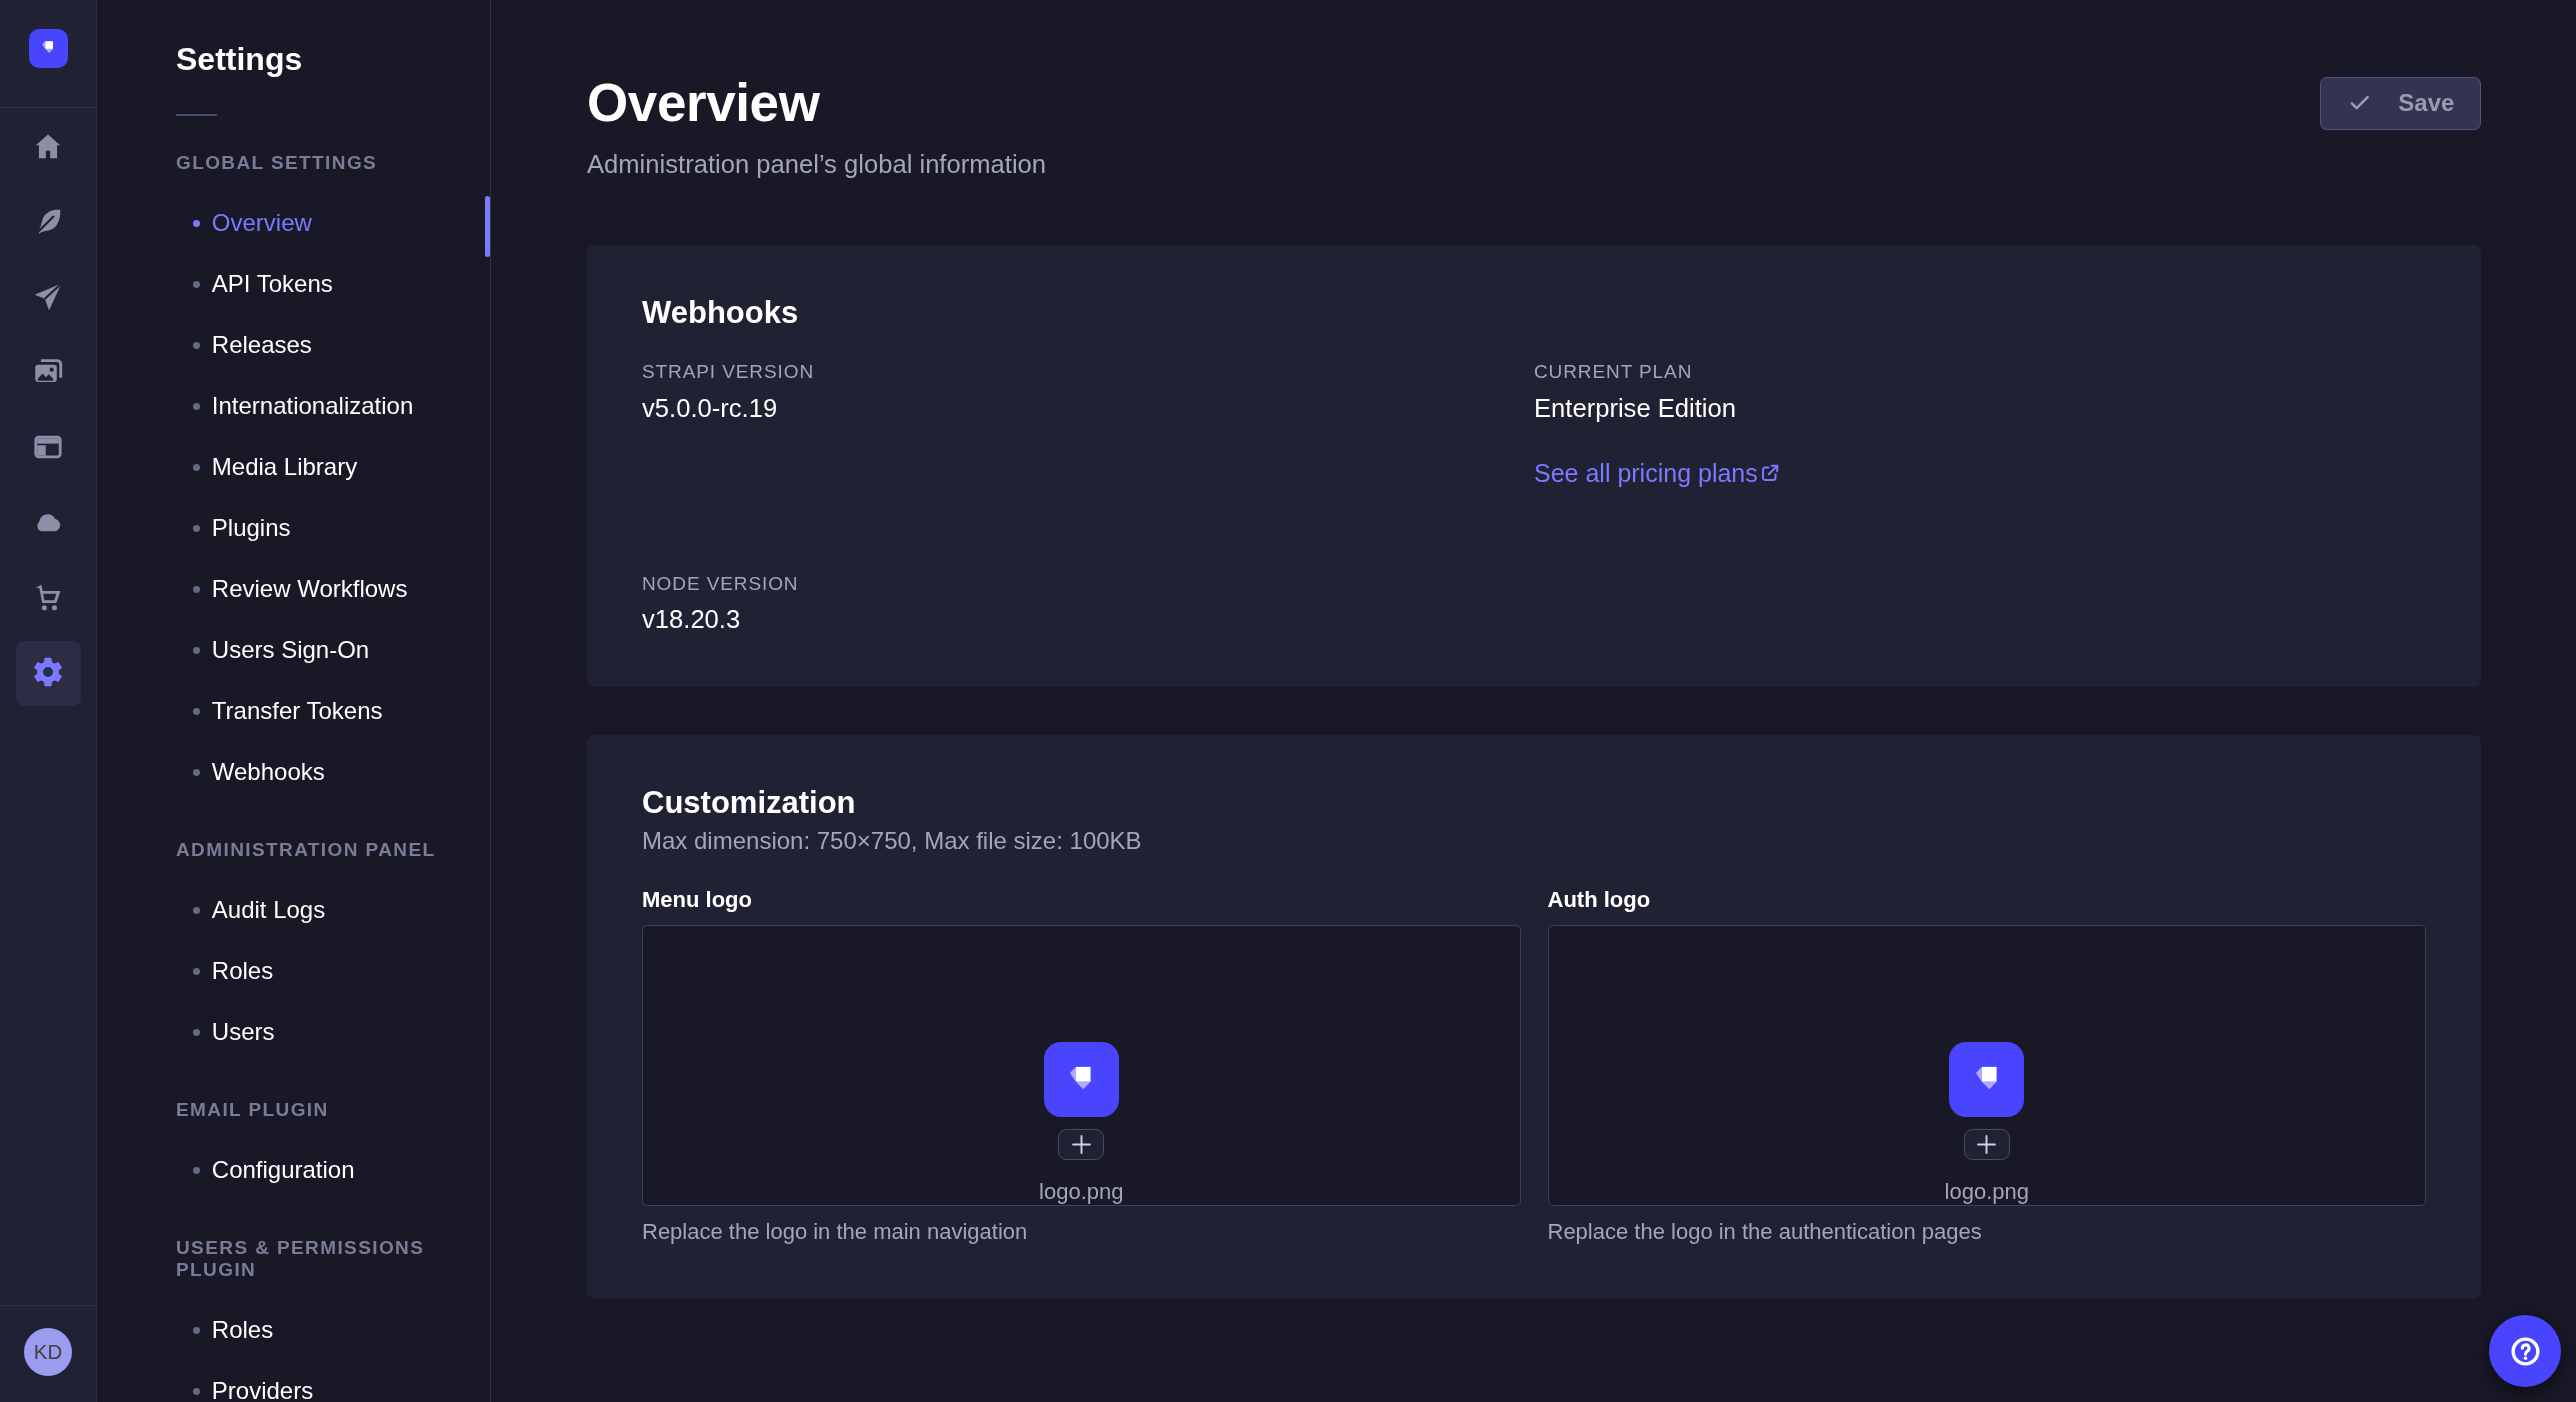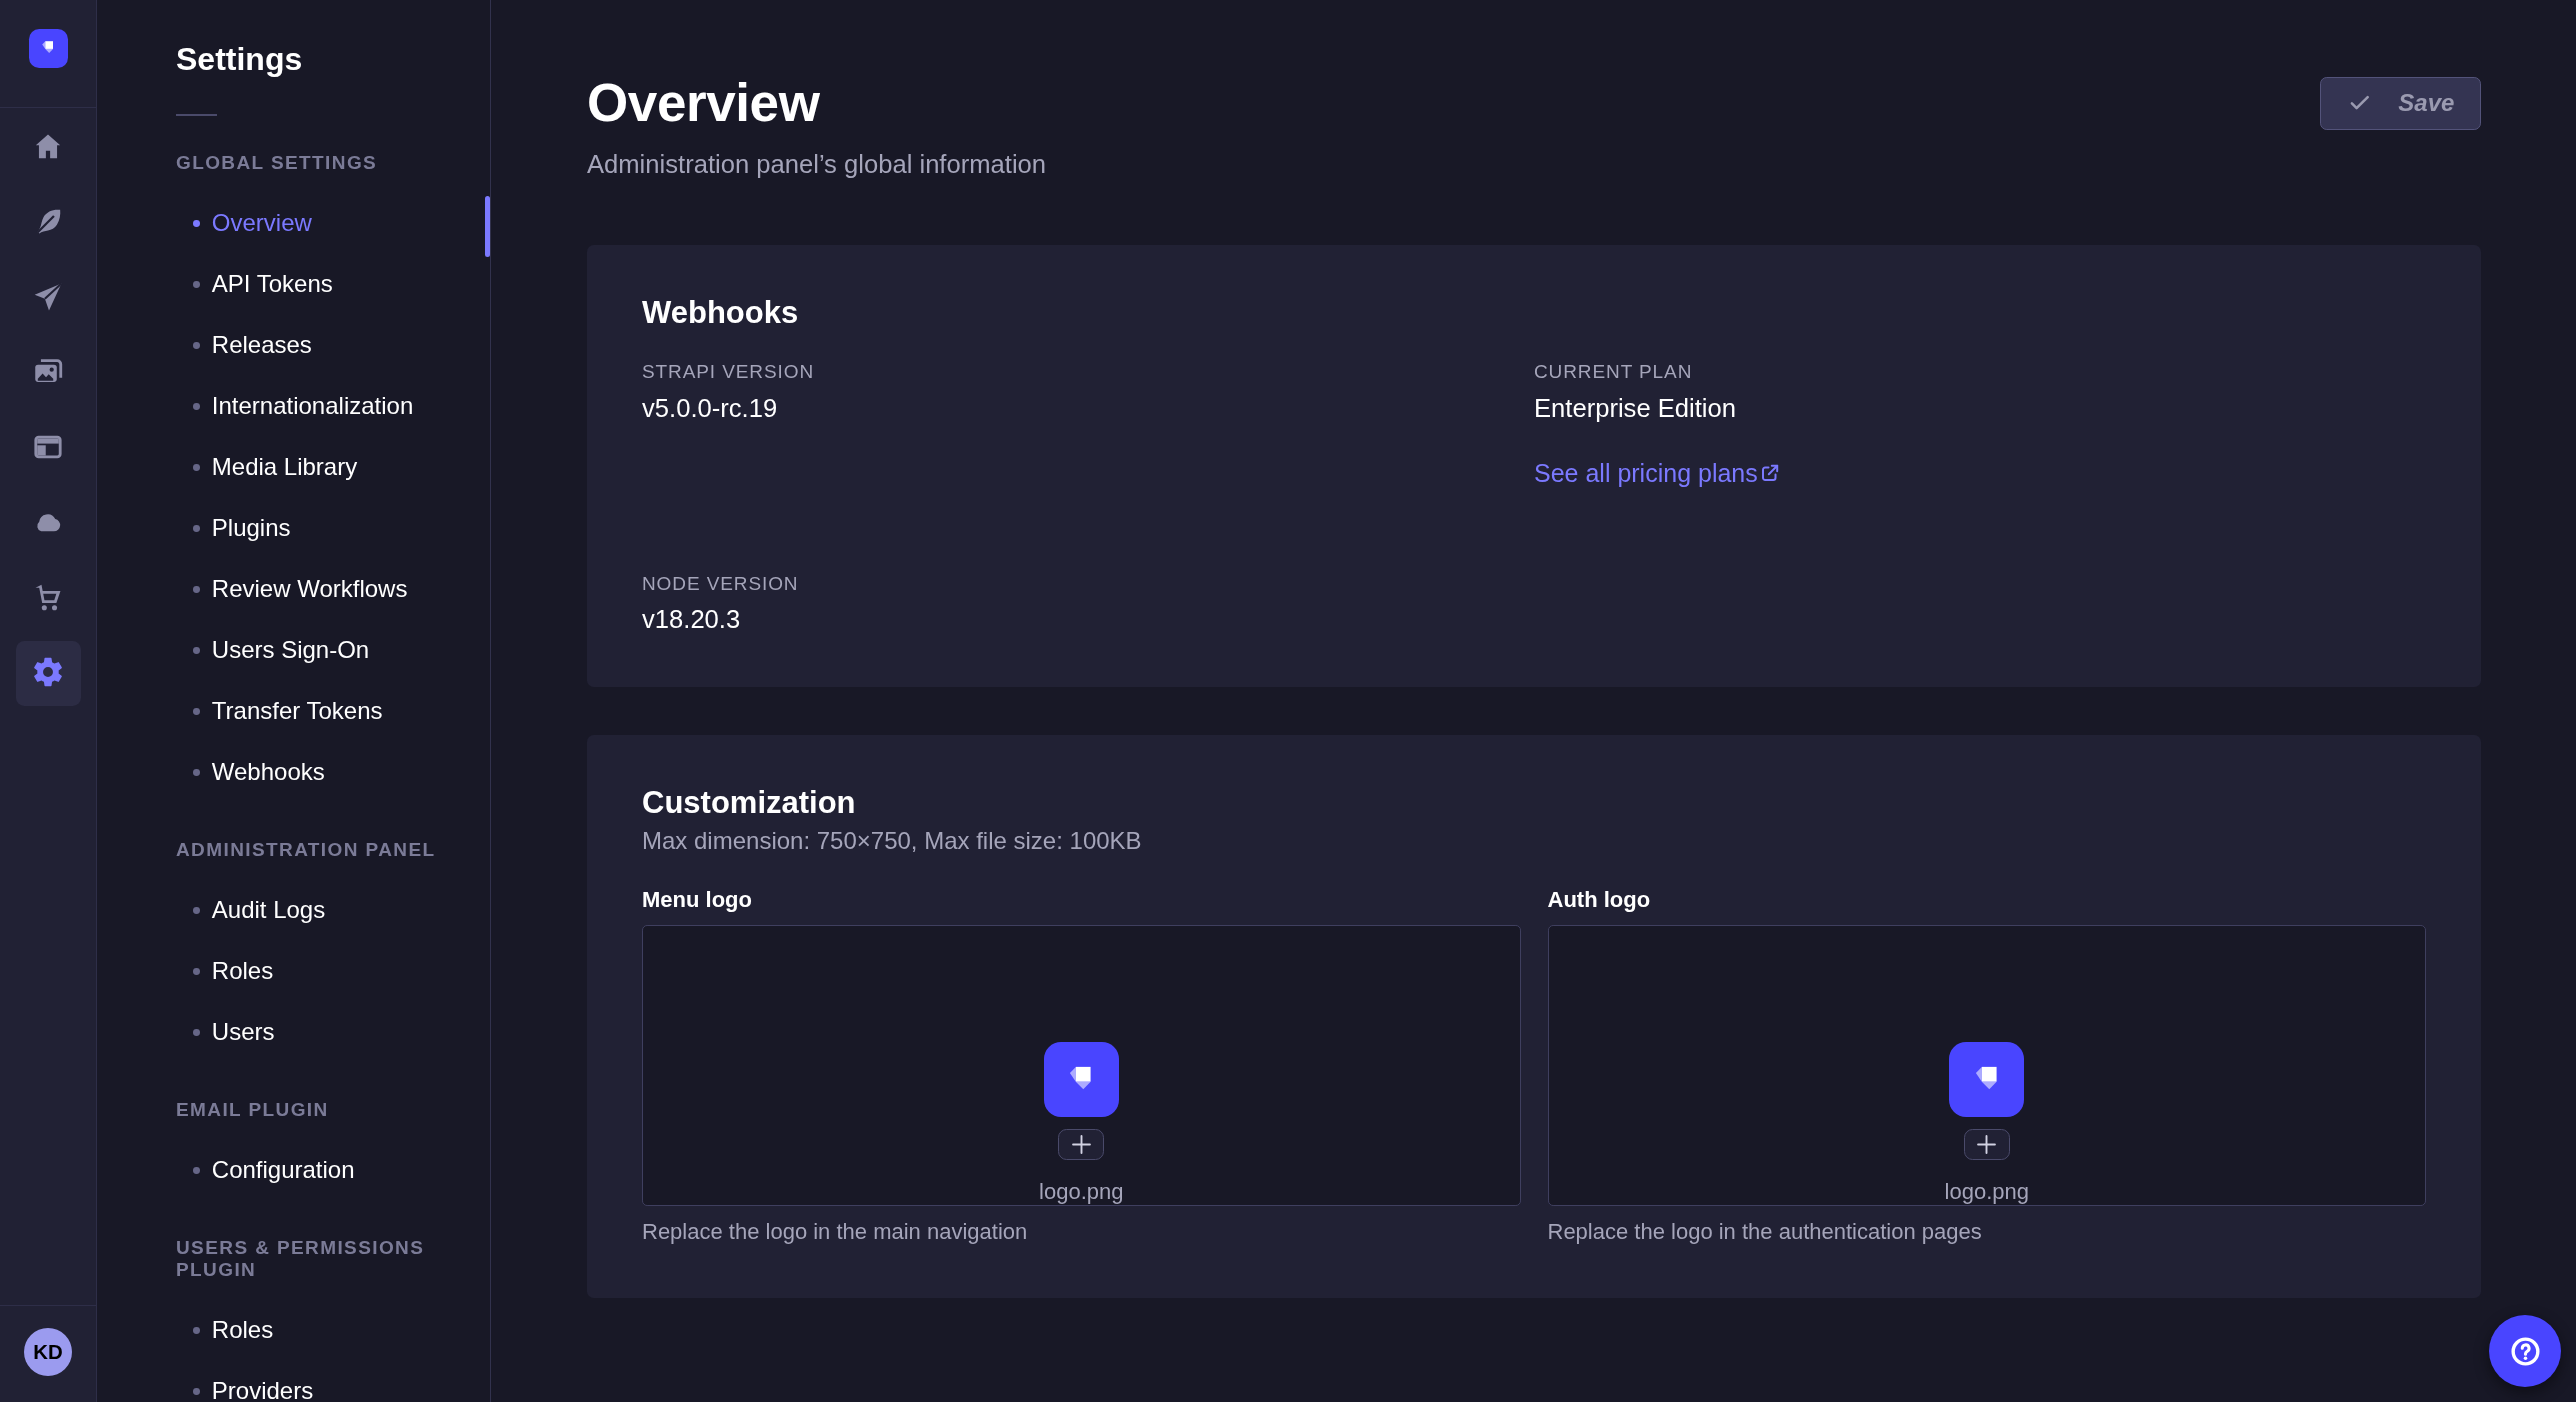--- a/index.html
+++ b/index.html
@@ -14,22 +14,22 @@
   .rail-logo{margin-top:29px;width:39px;height:39px;border-radius:10.2px;background:#4945ff;
              display:flex;align-items:center;justify-content:center;cursor:pointer;}
   .rail-divider{margin-top:39px;width:100%;height:0.9px;background:#2e2e48;}
   .rail-icons{display:flex;flex-direction:column;align-items:center;width:100%;margin-top:3.4px;}
   .rail-btn{width:97px;height:75px;display:flex;align-items:center;justify-content:center;cursor:pointer;}
   .rail-btn svg{width:34px;height:34px;}
   .pill{width:65px;height:65px;border-radius:8.5px;background:#2c2c44;
         display:flex;align-items:center;justify-content:center;}
   .rail-bottom{margin-top:auto;width:100%;display:flex;flex-direction:column;align-items:center;
                border-top:0.9px solid #2e2e48;padding:22px 0 25.6px;}
-  .avatar{width:48px;height:48px;border-radius:50%;background:#9b9bef;color:#000000;
-          font-size:20.4px;font-weight:700;display:flex;align-items:center;justify-content:center;cursor:pointer;}
+  .avatar{width:48px;height:48px;border-radius:50%;background:#9b9bef;color:#404040;
+          font-size:20.4px;font-weight:400;display:flex;align-items:center;justify-content:center;cursor:pointer;}
 
   
   .subnav{position:absolute;left:98px;top:0;bottom:0;width:393px;background:#181826;
           border-right:0.9px solid #32324d;overflow:hidden;}
   .subnav-inner{padding:41px 0 0 46px;margin-left:32px;}
   .subnav-title{font-size:32px;font-weight:700;line-height:37px;}
   .title-divider{margin-top:36px;width:41px;height:1.7px;background:#4a4a6a;}
   .section-header{margin-top:36px;font-size:19px;font-weight:700;letter-spacing:1.4px;
                   color:#7b7b97;line-height:22px;}
   .items{margin-top:19px;}
@@ -42,21 +42,21 @@
                 border-radius:2.6px;background:#7b79ff;}
 
   
   .main{position:absolute;left:492px;top:0;right:0;bottom:0;background:#181826;
         padding:0 95px 0 95px;}
   .header-row{display:flex;justify-content:space-between;align-items:flex-start;padding-top:75px;}
   .page-title{font-size:53px;font-weight:700;line-height:55px;letter-spacing:-0.4px;}
   .page-subtitle{margin-top:20.4px;font-size:25.6px;color:#a5a5ba;}
   .save-btn{display:flex;align-items:center;gap:26px;height:53px;padding:0 25.6px;margin-top:1.7px;
             background:#343452;border:0.9px solid #53537a;border-radius:6.8px;
-            color:#9a9ab0;font-size:24px;font-weight:700;cursor:default;font-style:italic;}
+            color:#9a9ab0;font-size:24px;font-weight:700;cursor:default;}
 
   .card{margin-top:66px;background:#212134;border-radius:6.8px;padding:51px 55px 53px;}
   .card-title{font-size:31px;font-weight:600;line-height:34px;}
   .card-subtitle{margin-top:6.8px;font-size:24px;color:#a5a5ba;}
 
   .details-grid{display:grid;grid-template-columns:1fr 1fr;margin-top:31px;row-gap:85px;}
   .field-label{font-size:19px;font-weight:400;letter-spacing:0.9px;color:#a5a5ba;}
   .field-value{margin-top:10.2px;font-size:25.6px;color:#ffffff;}
   .pricing-link{margin-top:36px;display:inline-flex;align-items:center;
                 color:#7b79ff;font-size:25px;text-decoration:none;cursor:pointer;}

